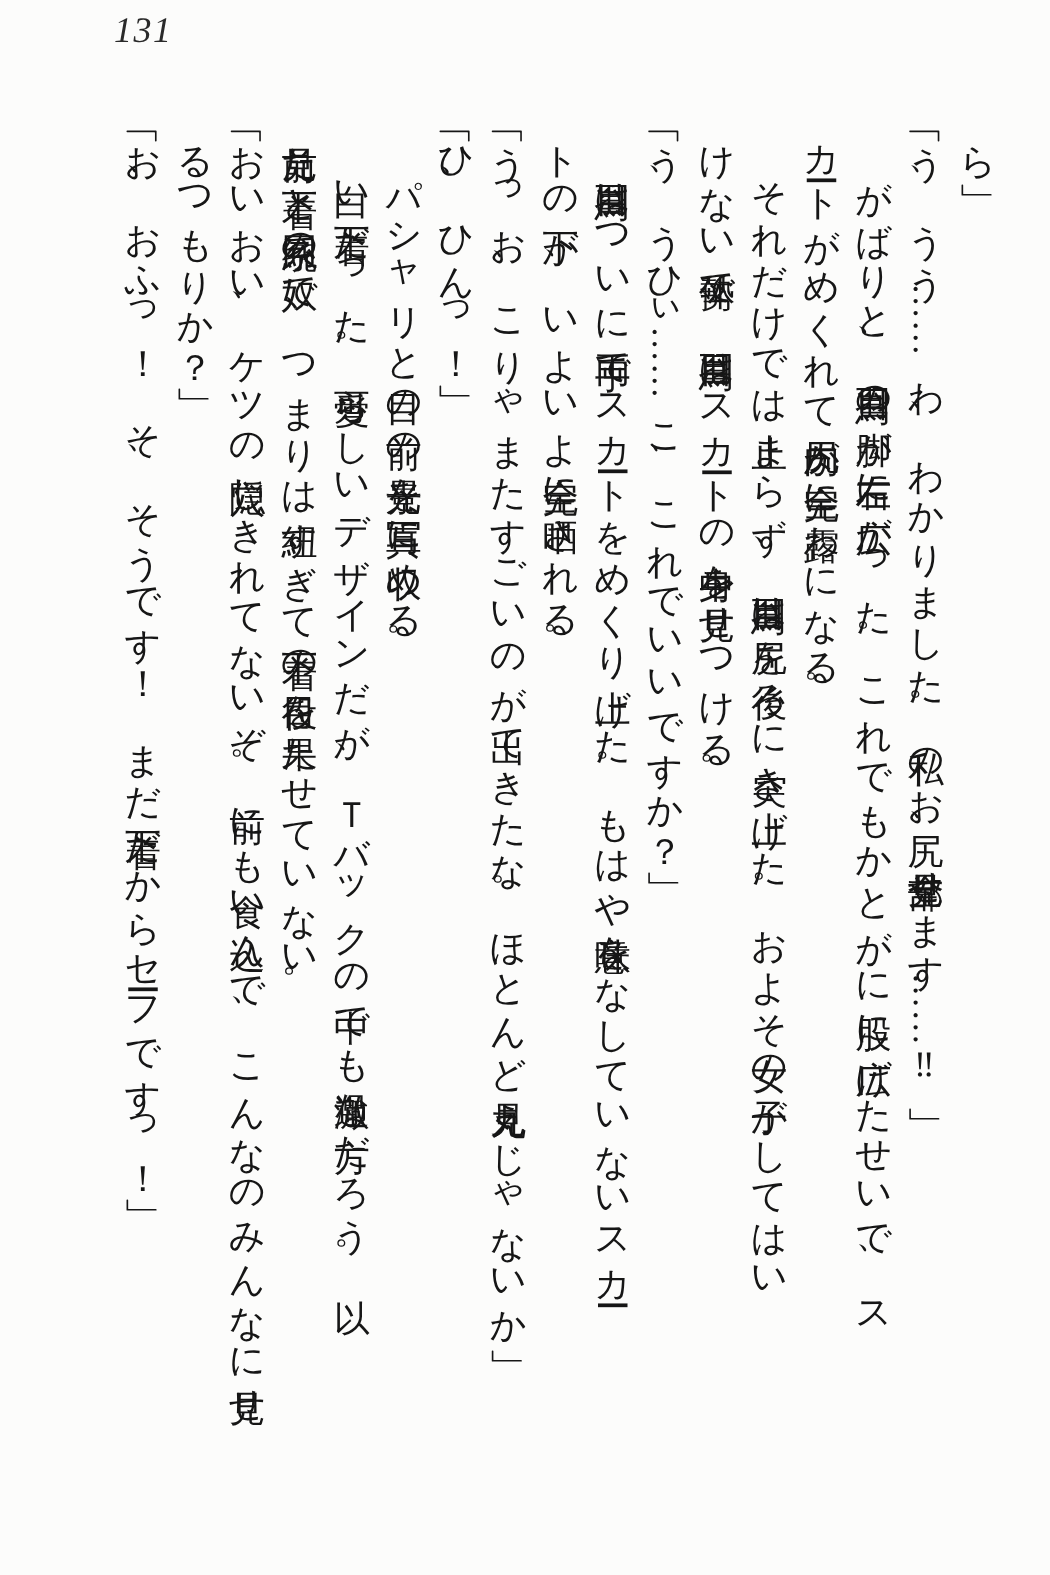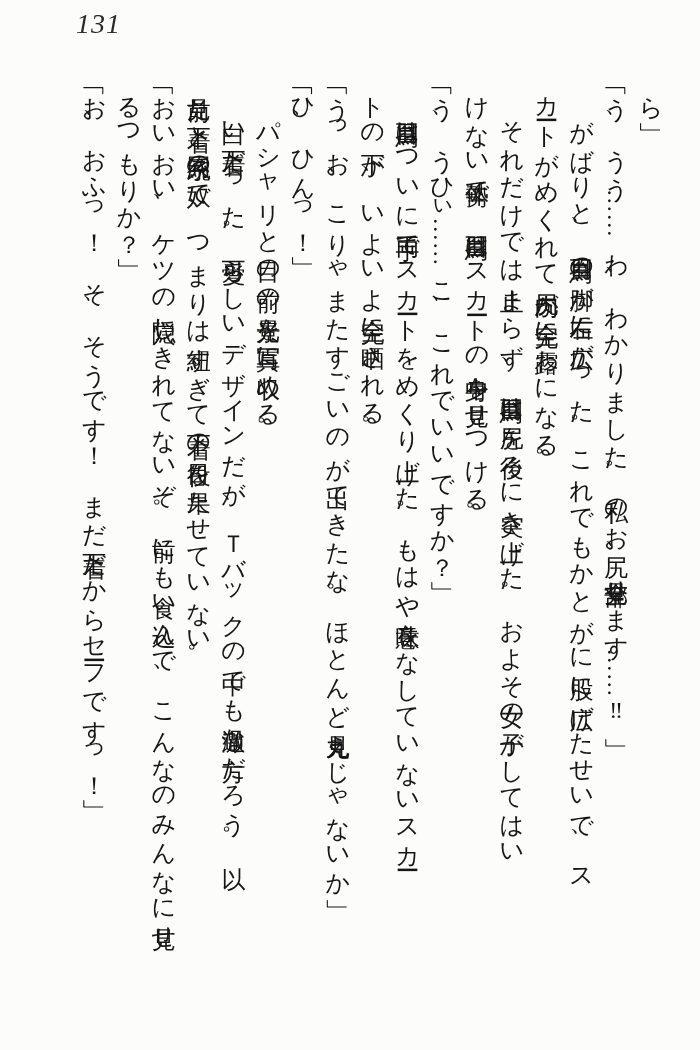--- a/index.html
+++ b/index.html
@@ -15,21 +15,21 @@
     width: 700px;
     height: 1050px;
     background: #fcfcfb;
     color: #1c1c1c;
     font-family: "Liberation Serif", "DejaVu Serif", serif;
   }
   .page-number {
     position: absolute;
     top: 8px;
     left: 76px;
-    font-size: 28px;
+    font-size: 24px;
     font-style: italic;
     letter-spacing: 1px;
     color: #2a2a2a;
   }
   .text-block {
     position: absolute;
     top: 80px;
     right: 32px;
     height: 942px;
     writing-mode: vertical-rl;

